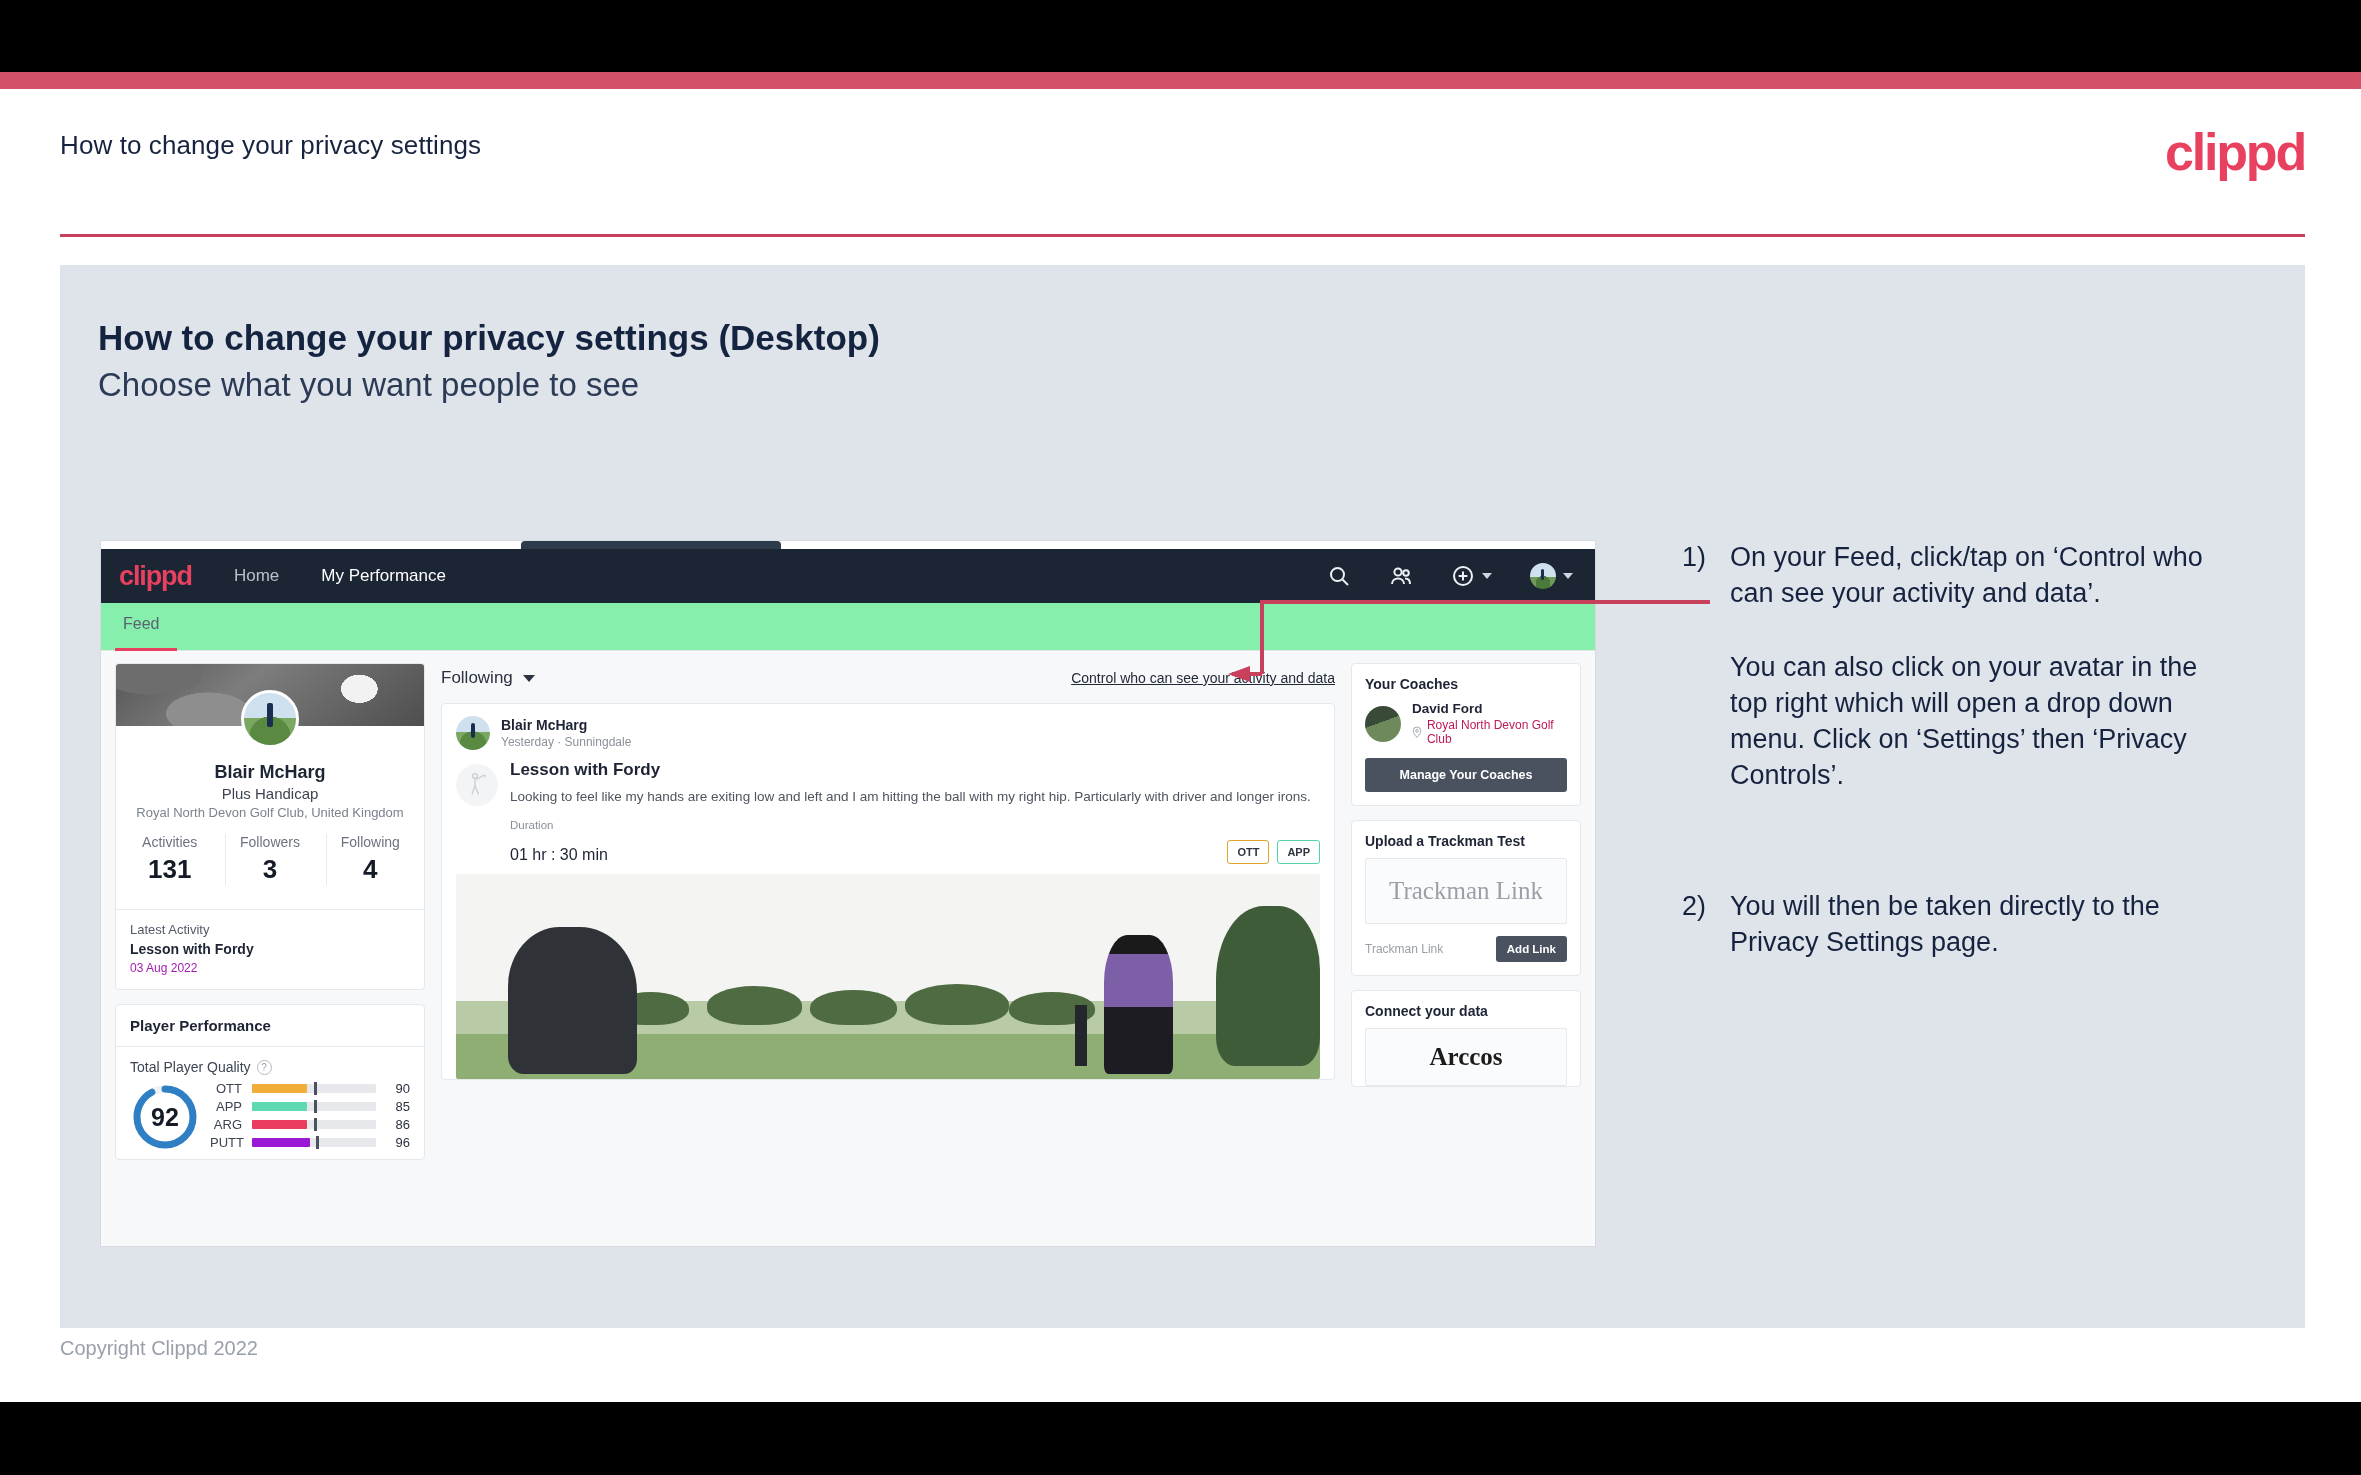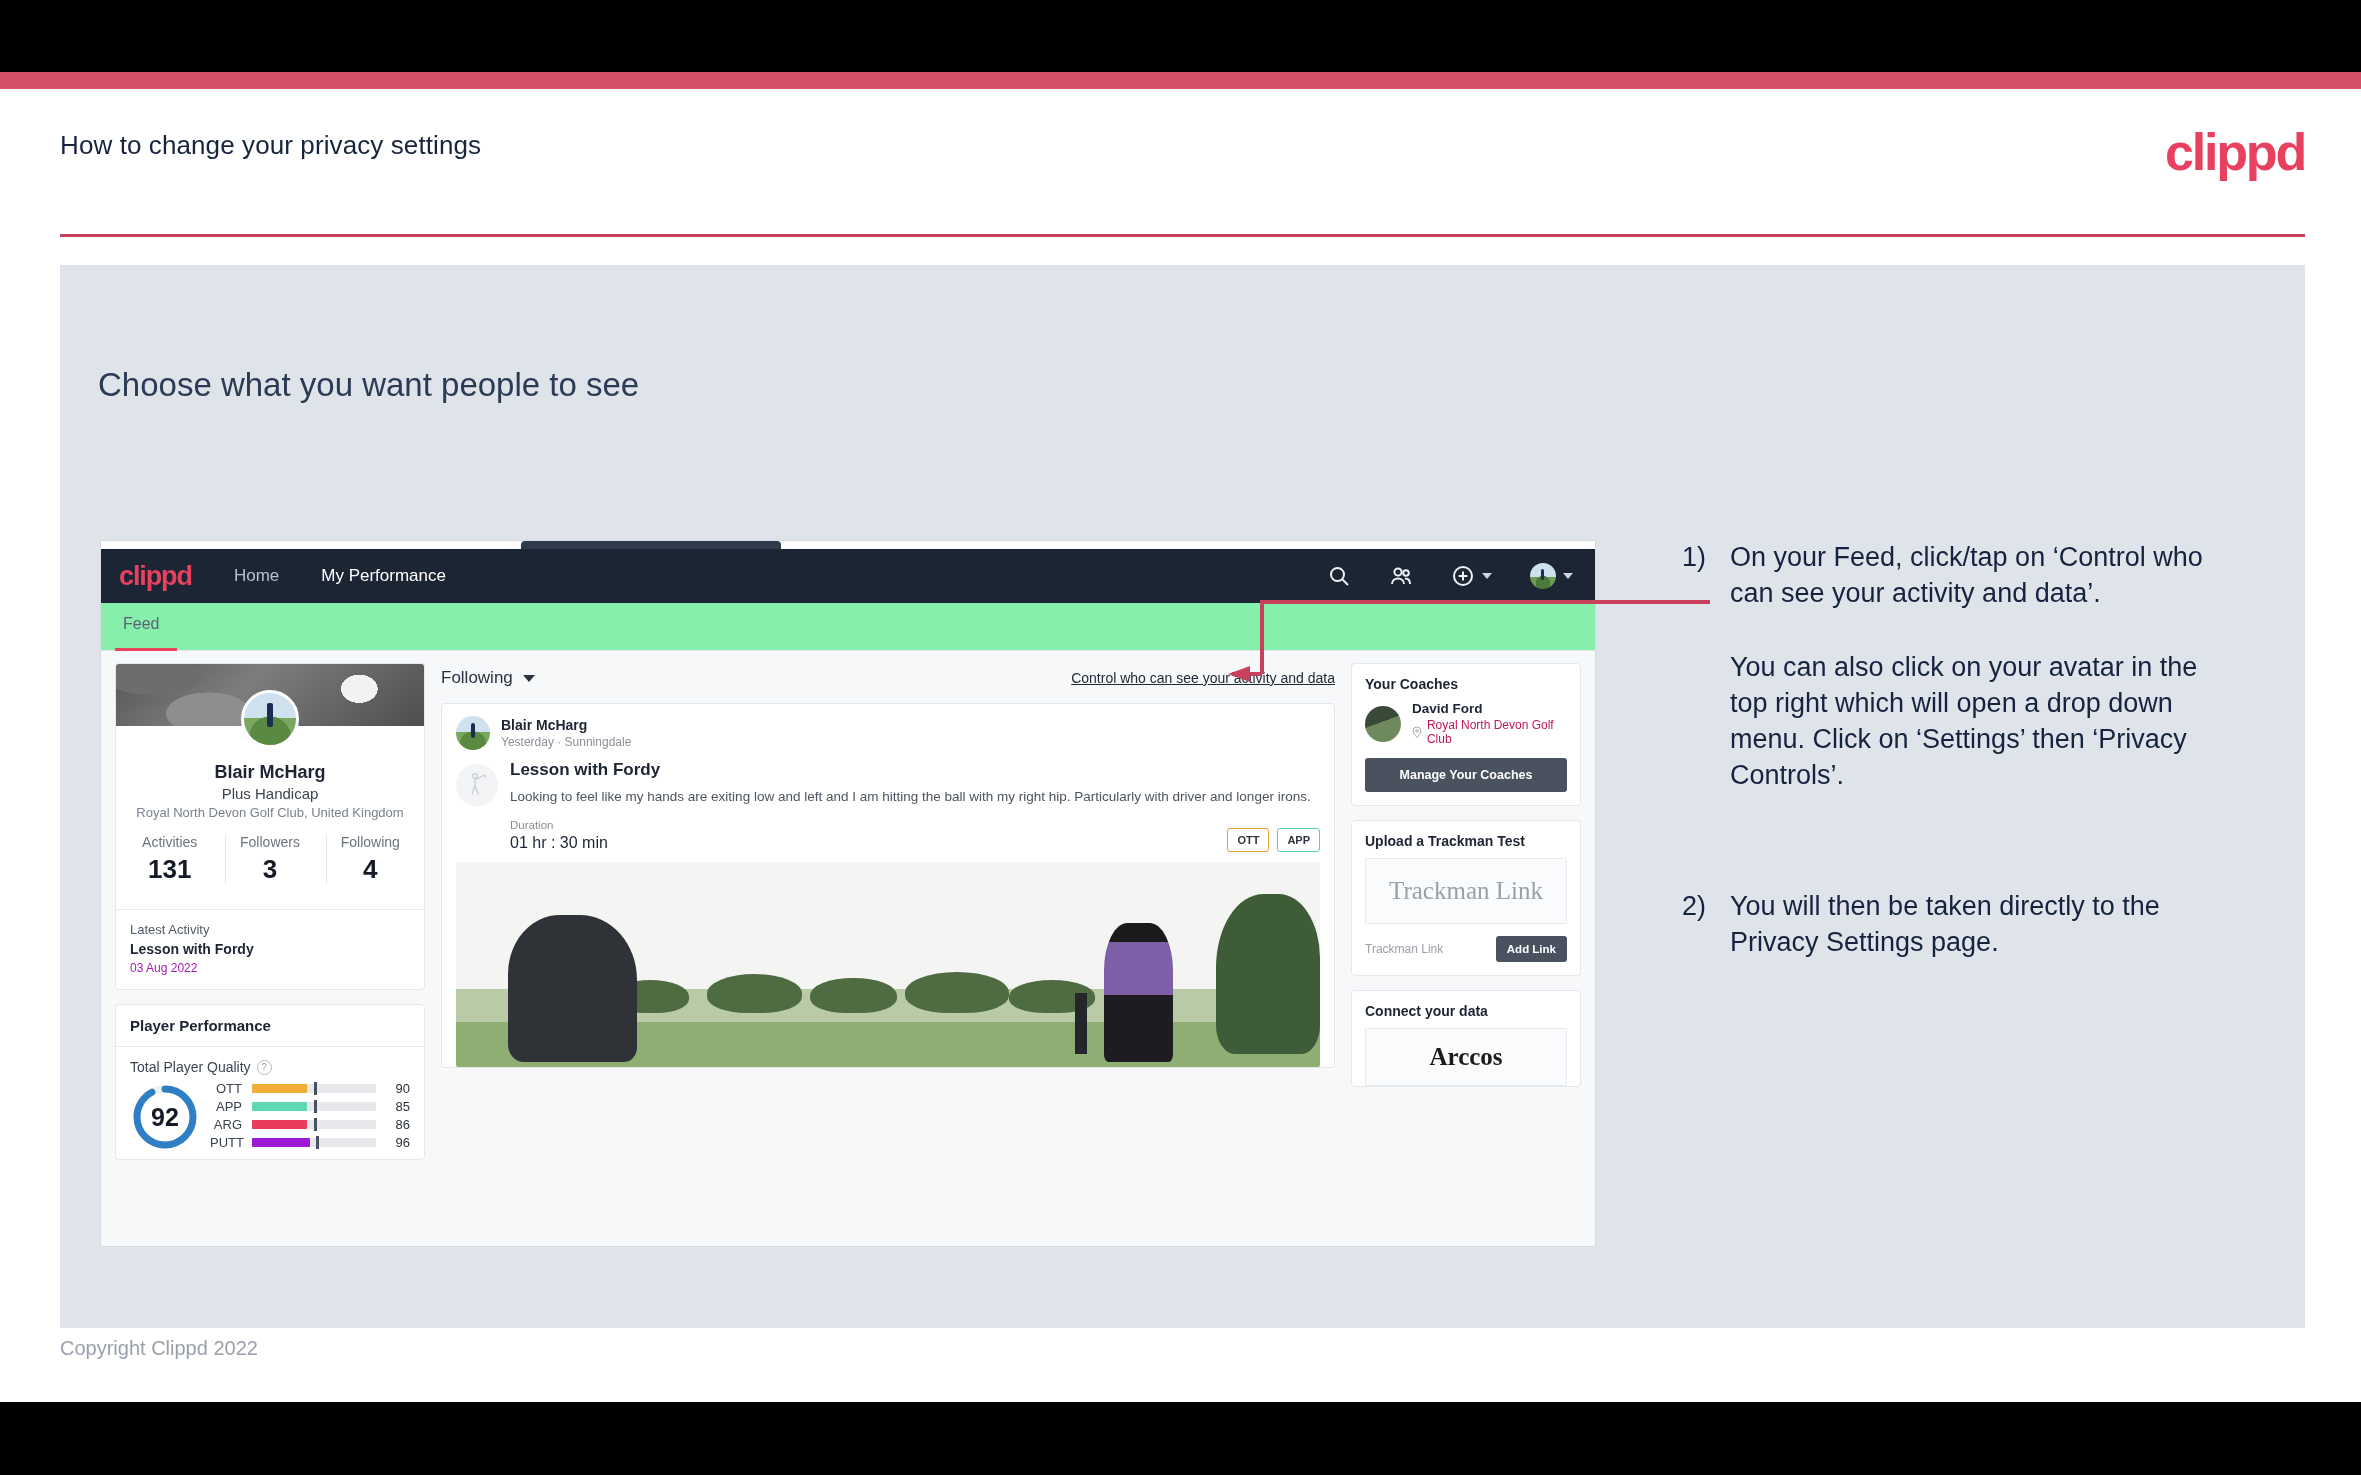--- a/index.html
+++ b/index.html
@@ -201,21 +201,21 @@
   .post-body { display:flex; padding:2px 14px 10px; }
   .post-icon {
     width:42px;height:42px;flex:0 0 42px;border-radius:50%;background:#f3f4f6;
     display:flex;align-items:center;justify-content:center;margin-top:4px;
   }
   .post-main { flex:1; margin-left:12px; min-width:0; }
   .post-title { font-size:17px; font-weight:700; color:#1d2433; }
   .post-desc { font-size:13.5px; color:#4d545f; margin-top:7px; line-height:1.45; }
   .post-dur-row { display:flex; align-items:flex-end; margin-top:12px; }
   .dur-l { font-size:11.5px; color:#8a9099; }
-  .dur-v { font-size:16px; color:#1d2433; margin-top:3px; }
+  .dur-v { font-size:16px; color:#1d2433; margin-top:15px; }
   .chips { margin-left:auto; display:flex; gap:8px; align-items:center; }
   .chip { font-size:11px; font-weight:700; padding:5px 9px; border-radius:3px; }
   .chip-ott { border:1.5px solid #e0a32e; color:#2e3440; }
   .chip-app { border:1.5px solid #56d3ae; color:#2e3440; }
   .post-media {
     height:205px; margin:0 14px 0; border-radius:2px;
     background:
       linear-gradient(180deg,#f4f5f3 0 62%, #b9cba6 62% 78%, #8fae74 78% 100%);
     position:relative; overflow:hidden;
   }
@@ -290,20 +290,21 @@
 
   <div class="bar-black-top"></div>
   <div class="bar-pink"></div>
   <div class="bar-black-bottom"></div>
 
   <div class="hdr-title">How to change your privacy settings</div>
   <div class="hdr-logo">clippd</div>
   <div class="hdr-rule"></div>
 
   <div class="panel"></div>
+  <div class="panel-title">How to change your privacy settings (Desktop)</div>
   <div class="panel-sub">Choose what you want people to see</div>
   <div class="footer">Copyright Clippd 2022</div>
 
   <div class="app">
 
     <div class="app-stub"></div>
 
     <div class="navbar">
       <div class="nav-logo">clippd</div>
       <div class="nav-link">Home</div>

